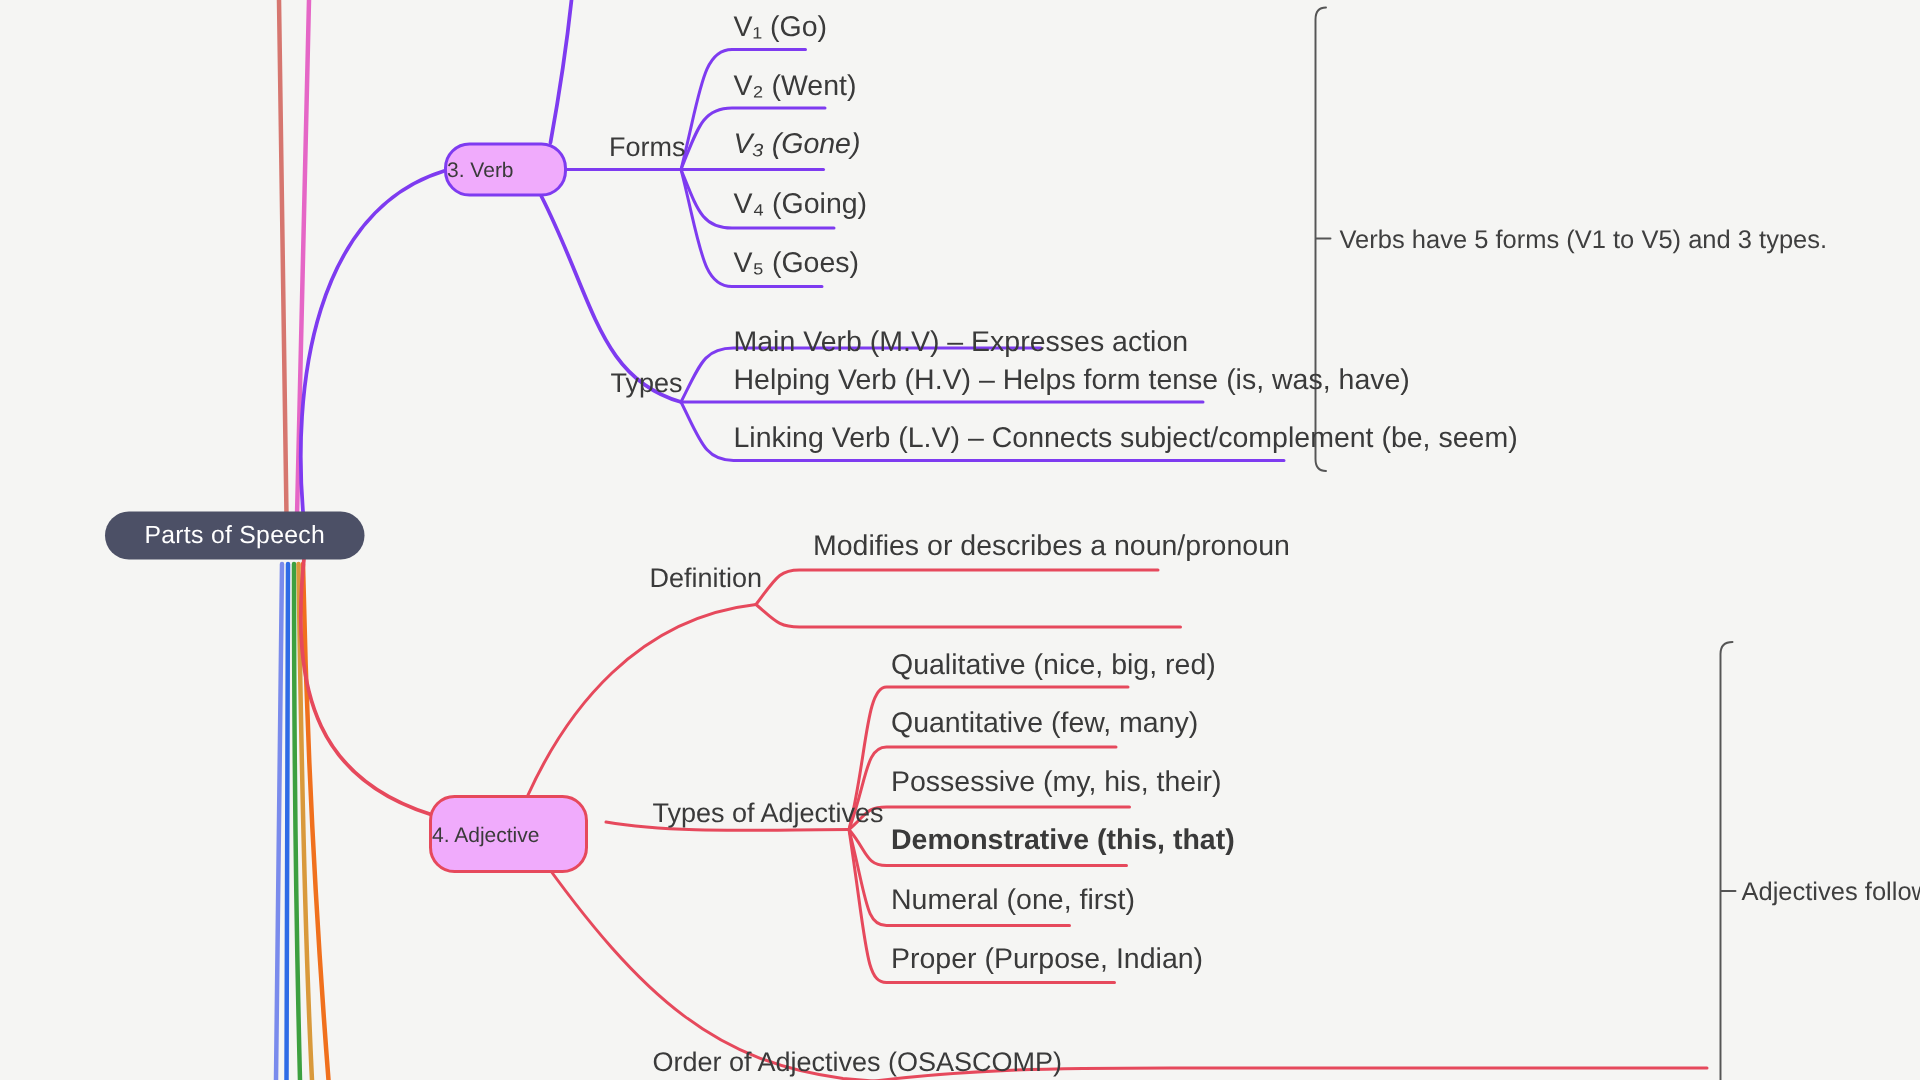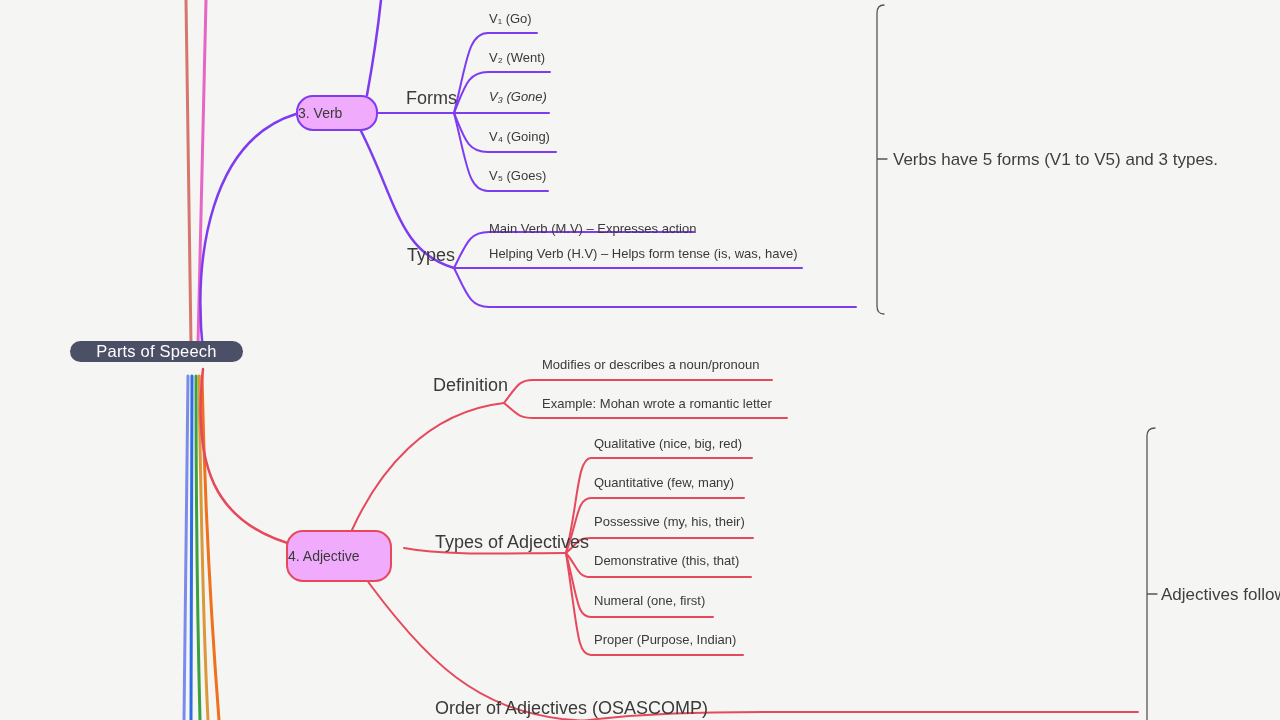--- a/index.html
+++ b/index.html
@@ -1,20 +1,20 @@
 <!DOCTYPE html>
 <html style="--background: #f5f5f3; --root-fill: #4c5066; --root-text: #ffffff; --purple: #7e3bf0; --red: #e6495c; --salmon: #d6766f; --pink: #e566c6; --periwinkle: #7a8bec; --blue: #2e6be6; --green: #3da03f; --amber: #d9993b; --orange: #f0701d; --summary: #555555; --text: #3a3a3a;"><head>
 <meta charset="utf-8">
 <style>
   html,body{margin:0;padding:0;background:#e9e9e9;}
   .stage{position:relative;width:1280px;height:720px;overflow:hidden;
          background:var(--background,#f5f5f3);
          font-family:"Liberation Sans","DejaVu Sans",sans-serif;}
   .stage svg{position:absolute;left:0;top:0;}
-  .leaf{position:absolute;font-size:13px;line-height:16px;color:var(--text,#3a3a3a);white-space:nowrap;}
+  .leaf{position:absolute;font-size:19px;line-height:16px;color:var(--text,#3a3a3a);white-space:nowrap;}
   .branch-label{position:absolute;font-size:18px;line-height:16px;color:var(--text,#3a3a3a);white-space:nowrap;}
   .node{position:absolute;background:#f0abfc;border-radius:17px;box-sizing:border-box;
         display:flex;align-items:center;
         font-size:14px;color:#3a3a3a;}
   .node-verb{border:2.5px solid var(--purple,#7e3bf0);}
   .node-adj{border:2.5px solid var(--red,#e6495c);}
   .root-node{position:absolute;background:var(--root-fill,#4c5066);color:var(--root-text,#fff);
         border-radius:19px;display:flex;align-items:center;justify-content:center;
         font-size:16.5px;letter-spacing:.2px;}
   .summary-text{position:absolute;font-size:17px;line-height:13px;color:#3f3f3f;white-space:nowrap;}
@@ -72,47 +72,47 @@
       <path d="M 356 565 C 430 670 480 708 562 719 L 586 721"></path>
       <path d="M 580 721 C 645 713 700 712 780 712 H 1138"></path>
     </g>
 
     <g class="s-summary" stroke-width="1.3">
       <path d="M 884 5 Q 877 5 877 13 V 306 Q 877 314 884 314 M 877 159 H 887"></path>
       <path d="M 1155 428 Q 1147 428 1147 436 V 720 M 1147 594 H 1157"></path>
     </g>
   </svg>
 
-  <div class="root-node" style="left:70px;top:341px;width:173px;height:21px;">
+  <div class="root-node" style="left:70px;top:341px;width:173px;height:32px;">
     <span>Parts of Speech</span>
   </div>
 
   <div class="node node-verb" style="left:296px;top:95px;width:82px;height:36px;">
     <span>3. Verb</span>
   </div>
   <div class="branch-label" style="left:406px;top:90px;">Forms</div>
   <div class="leaf" style="left:489px;top:11px;">V₁ (Go)</div>
   <div class="leaf" style="left:489px;top:50px;">V₂ (Went)</div>
   <div class="leaf" style="left:489px;top:89px;font-style:italic;">V₃ (Gone)</div>
   <div class="leaf" style="left:489px;top:129px;">V₄ (Going)</div>
   <div class="leaf" style="left:489px;top:168px;">V₅ (Goes)</div>
   <div class="branch-label" style="left:407px;top:247px;">Types</div>
   <div class="leaf" style="left:489px;top:207px;margin-top:14px;">Main Verb (M.V) – Expresses action</div>
   <div class="leaf" style="left:489px;top:246px;">Helping Verb (H.V) – Helps form tense (is, was, have)</div>
+  <div class="leaf" style="left:489px;top:285px;">Linking Verb (L.V) – Connects subject/complement (be, seem)</div>
   <div class="summary-text" style="left:893px;top:153px;">Verbs have 5 forms (V1 to V5) and 3 types.</div>
 
   <div class="node node-adj" style="left:286px;top:530px;width:106px;height:52px;">
     <span>4. Adjective</span>
   </div>
   <div class="branch-label" style="left:433px;top:377px;">Definition</div>
   <div class="leaf" style="left:542px;top:357px;">Modifies or describes a noun/pronoun</div>
-  <div class="leaf" style="left:542px;top:396px;">Example: Mohan wrote a romantic letter</div>
   <div class="branch-label" style="left:435px;top:534px;">Types of Adjectives</div>
   <div class="leaf" style="left:594px;top:436px;">Qualitative (nice, big, red)</div>
   <div class="leaf" style="left:594px;top:475px;">Quantitative (few, many)</div>
   <div class="leaf" style="left:594px;top:514px;">Possessive (my, his, their)</div>
-  <div class="leaf" style="left:594px;top:553px;">Demonstrative (this, that)</div>
+  <div class="leaf" style="left:594px;top:553px;font-weight:bold;">Demonstrative (this, that)</div>
   <div class="leaf" style="left:594px;top:593px;">Numeral (one, first)</div>
   <div class="leaf" style="left:594px;top:632px;">Proper (Purpose, Indian)</div>
   <div class="branch-label" style="left:435px;top:700px;">Order of Adjectives (OSASCOMP)</div>
   <div class="summary-text" style="left:1161px;top:588px;">Adjectives follow OSASCOMP</div>
 
 </div>
 
 </body></html>

